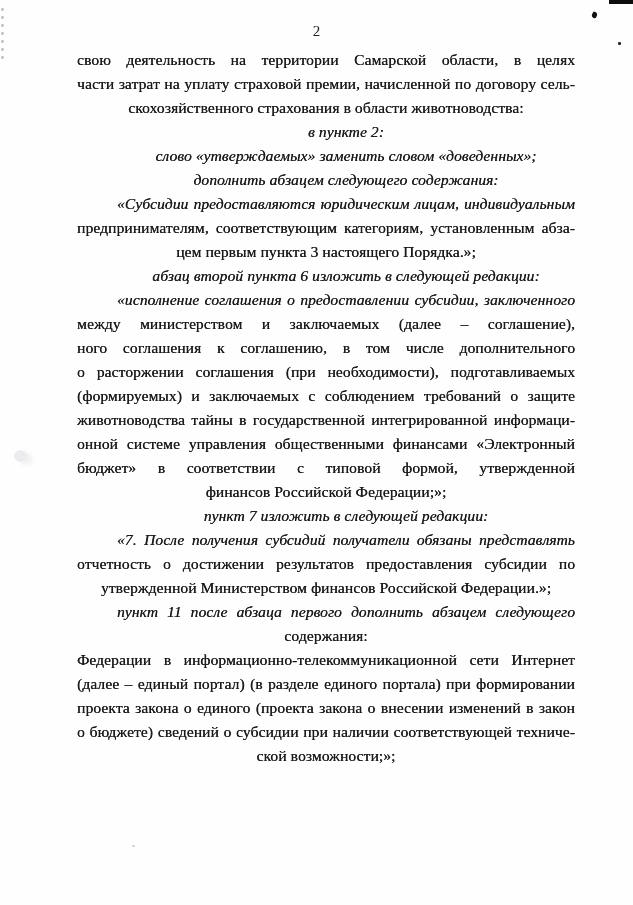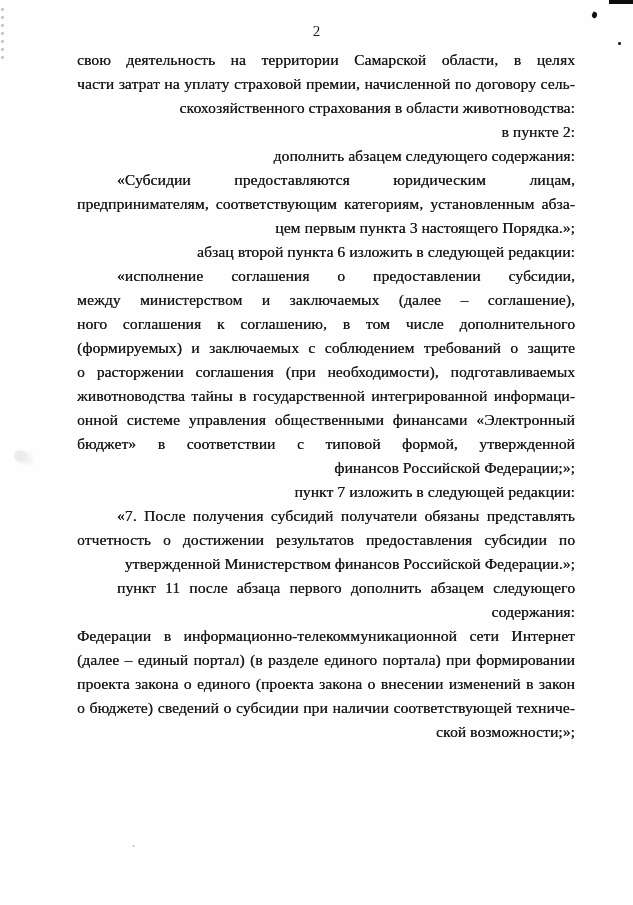--- a/index.html
+++ b/index.html
@@ -34,30 +34,31 @@
     position: absolute;
     top: 48px;
     left: 77px;
     width: 498px;
   }
   .line {
     height: 24px;
     line-height: 24px;
     font-size: 15.5px;
     overflow: hidden;
-    text-align: right;
+    text-align: center;
     text-shadow: 0.25px 0 0 currentColor; 
     letter-spacing: 0.1px;
   }
   .line.just {
     text-align: justify;
     text-align-last: justify;
   }
   .line.indent {
     padding-left: 40px;
+    font-style: italic;
   }
   
   .artifact { position: absolute; }
   .corner-bar {
     top: 0; left: 609px; width: 24px; height: 4px;
     background: #0d0d0d;
   }
   .speck-1 {
     top: 12px; left: 592px; width: 5px; height: 6px;
     background: #111; border-radius: 1px 3px 2px 3px;
@@ -89,30 +90,31 @@
 
 <div class="sheet">
 
   <div class="page-number">2</div>
 
   <div class="doc-body">
       <div class="line just">свою деятельность на территории Самарской области, в целях возмещения</div>
       <div class="line just">части затрат на уплату страховой премии, начисленной по договору сель-</div>
       <div class="line">скохозяйственного страхования в области животноводства:</div>
       <div class="line indent">в пункте 2:</div>
+      <div class="line indent">слово «утверждаемых» заменить словом «доведенных»;</div>
       <div class="line indent">дополнить абзацем следующего содержания:</div>
       <div class="line indent just">«Субсидии предоставляются юридическим лицам, индивидуальным</div>
       <div class="line just">предпринимателям, соответствующим категориям, установленным абза-</div>
       <div class="line">цем первым пункта 3 настоящего Порядка.»;</div>
       <div class="line indent">абзац второй пункта 6 изложить в следующей редакции:</div>
       <div class="line indent just">«исполнение соглашения о предоставлении субсидии, заключенного</div>
       <div class="line just">между министерством и заключаемых (далее – соглашение), дополнитель-</div>
       <div class="line just">ного соглашения к соглашению, в том числе дополнительного соглашения</div>
+      <div class="line just">о расторжении соглашения (при необходимости), подготавливаемых</div>
       <div class="line just">(формируемых) и заключаемых с соблюдением требований о защите</div>
-      <div class="line just">о расторжении соглашения (при необходимости), подготавливаемых</div>
       <div class="line just">животноводства тайны в государственной интегрированной информаци-</div>
       <div class="line just">онной системе управления общественными финансами «Электронный</div>
       <div class="line just">бюджет» в соответствии с типовой формой, утвержденной Министерством</div>
       <div class="line">финансов Российской Федерации;»;</div>
       <div class="line indent">пункт 7 изложить в следующей редакции:</div>
       <div class="line indent just">«7. После получения субсидий получатели обязаны представлять</div>
       <div class="line just">отчетность о достижении результатов предоставления субсидии по форме,</div>
       <div class="line">утвержденной Министерством финансов Российской Федерации.»;</div>
       <div class="line indent just">пункт 11 после абзаца первого дополнить абзацем следующего</div>
       <div class="line">содержания:</div>

